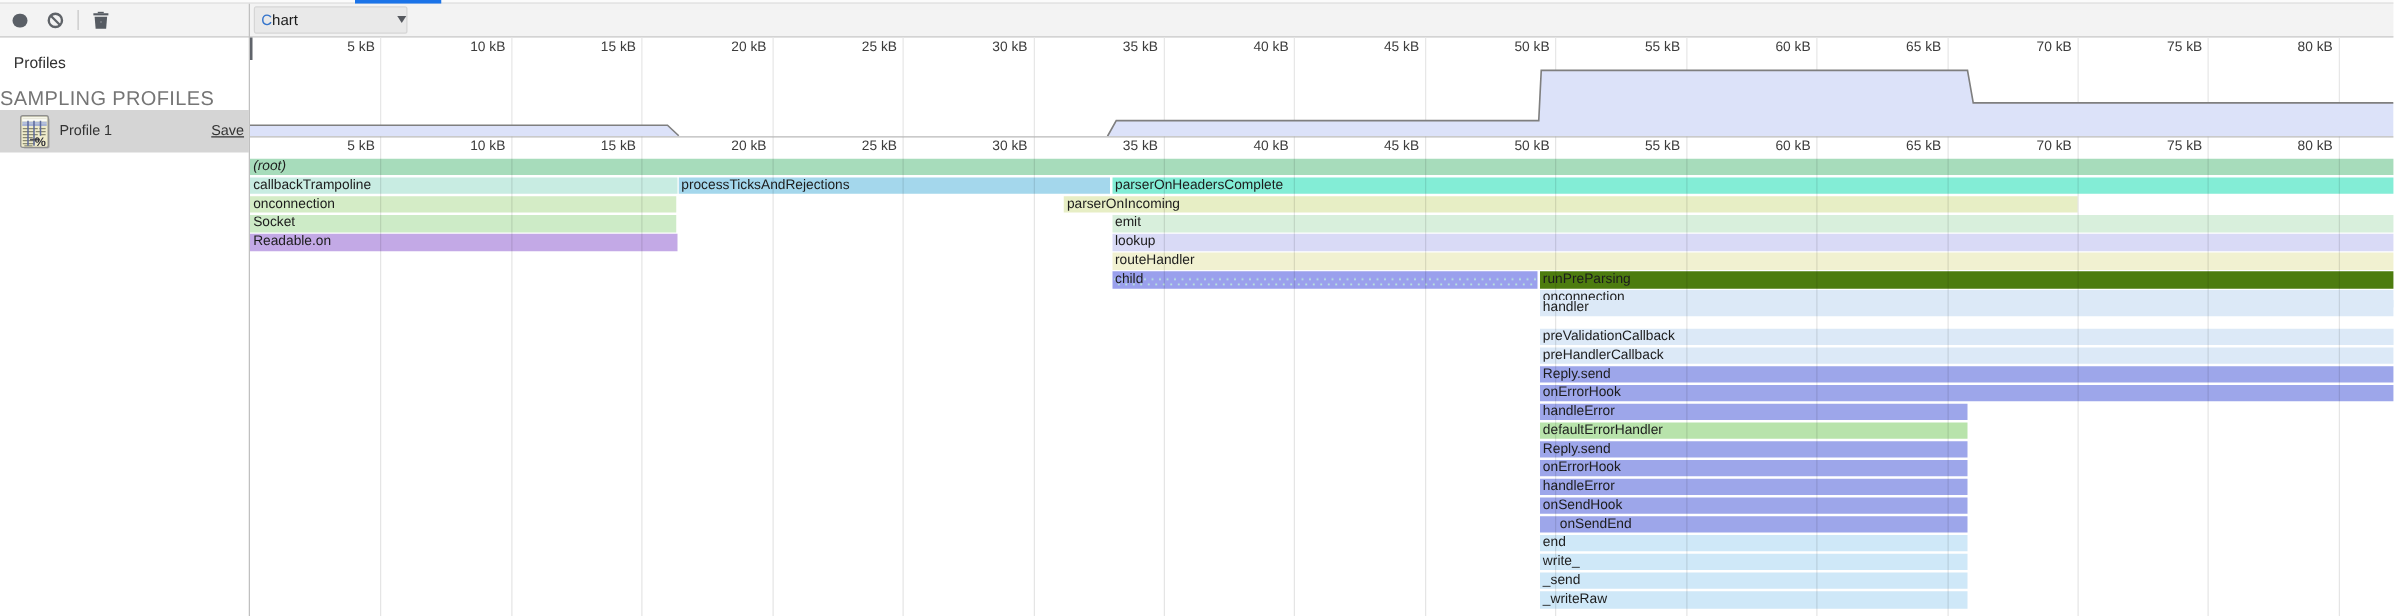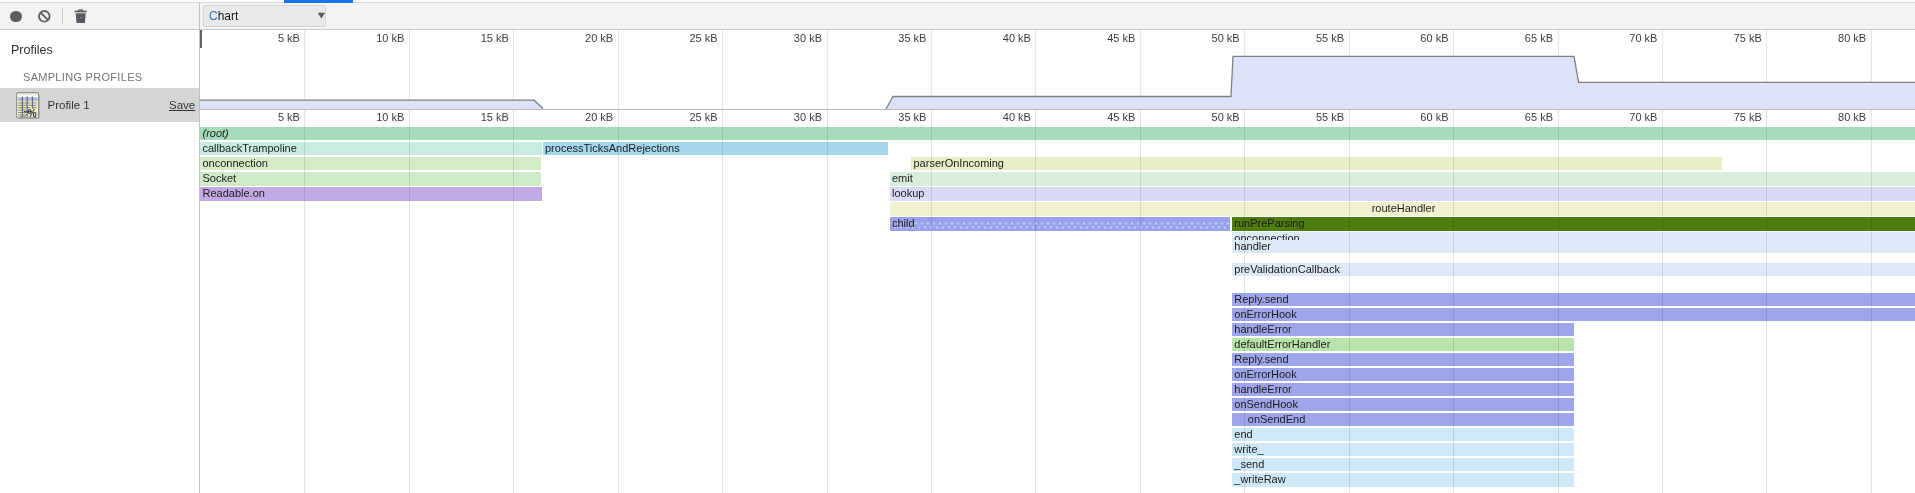--- a/index.html
+++ b/index.html
@@ -25,21 +25,21 @@
 <rect x="0.7" y="1.6" width="12" height="1.7" fill="#565b62"></rect>
 <path d="M1.7 4.3 H11.7 L10.9 14 H2.5 Z" fill="#565b62"></path>
 <rect x="6.2" y="8" width="1.2" height="1.2" fill="#8a8f96"></rect>
     </svg>
 <div class="abs" style="left:202.5px;top:4.5px;width:123px;height:22px;background:#e9e9e9;border:1px solid #d6d6d6;border-radius:2px"></div>
 <div class="abs" style="left:209px;top:4.5px;height:22px;line-height:22px;font-size:12px;color:#1a1a1a"><span style="color:#3575cc">C</span>hart</div>
 <svg class="abs" style="left:316.5px;top:12.4px" width="9" height="7" viewBox="0 0 9 7">
       <path d="M0.8 0.8 H8 L4.4 6.4 Z" fill="#55585e"></path>
     </svg>
 <div class="abs" style="left:11px;top:42.8px;font-size:12.5px;color:#303030">Profiles</div>
-<div class="abs" style="left:23px;top:70.5px;font-size:11px;color:#757575;letter-spacing:0.3px">SAMPLING PROFILES</div>
+<div class="abs" style="left:0;top:70.5px;font-size:16px;color:#757575;letter-spacing:0.3px">SAMPLING PROFILES</div>
 <div class="abs" style="left:0;top:88px;width:199px;height:34px;background:#d5d5d5"></div>
 <svg class="abs" style="left:15.5px;top:91.5px" width="25" height="28" viewBox="0 0 25 28">
 <rect x="2.2" y="2.2" width="21.5" height="24.5" rx="1.5" fill="#a9a9a9"></rect>
 <rect x="0.6" y="0.6" width="22" height="25.3" rx="1.5" fill="#efeccb" stroke="#8f8f8f" stroke-width="1.1"></rect>
 <rect x="1.8" y="1.8" width="19.6" height="3.2" fill="#fcfcf6"></rect>
 <rect x="2.2" y="2.3" width="19" height="1" fill="#e8e8da"></rect>
 <rect x="1.8" y="5.3" width="19.6" height="1.8" fill="#aebbdc"></rect>
 <rect x="1.8" y="7.4" width="19.6" height="1.2" fill="#8e9fd8"></rect>
 <g fill="#8a8a72">
 <rect x="2.2" y="10.4" width="12" height="1"></rect>
@@ -116,32 +116,34 @@
 <div class="glab" style="right:362.0px;top:110.9px;width:60px">65&nbsp;kB</div>
 <div class="glab" style="right:257.6px;top:32px;width:60px">70&nbsp;kB</div>
 <div class="glab" style="right:257.6px;top:110.9px;width:60px">70&nbsp;kB</div>
 <div class="glab" style="right:153.2px;top:32px;width:60px">75&nbsp;kB</div>
 <div class="glab" style="right:153.2px;top:110.9px;width:60px">75&nbsp;kB</div>
 <div class="glab" style="right:48.8px;top:32px;width:60px">80&nbsp;kB</div>
 <div class="glab" style="right:48.8px;top:110.9px;width:60px">80&nbsp;kB</div>
 <div class="bar" style="left:200.0px;top:127.0px;width:1715.0px;background:#a7dcbb;font-style:italic;">(root)</div>
 <div class="bar" style="left:200.0px;top:142.1px;width:341.5px;background:#c8ece2;">callbackTrampoline</div>
 <div class="bar" style="left:542.5px;top:142.1px;width:345.0px;background:#a4d7ec;">processTicksAndRejections</div>
+<div class="bar" style="left:889.5px;top:142.1px;width:1025.5px;background:#83edd6;">parserOnHeadersComplete</div>
 <div class="bar" style="left:200.0px;top:157.1px;width:341.0px;background:#d4ecc6;">onconnection</div>
-<div class="bar" style="left:911px;top:157.1px;width:811px;background:#e7eec5;">parserOnIncoming</div>
+<div class="bar" style="left:851px;top:157.1px;width:811px;background:#e7eec5;">parserOnIncoming</div>
 <div class="bar" style="left:200.0px;top:172.2px;width:341.0px;background:#cdebc7;">Socket</div>
 <div class="bar" style="left:889.5px;top:172.2px;width:1025.5px;background:#d8efdc;">emit</div>
 <div class="bar" style="left:200.0px;top:187.2px;width:341.5px;background:#c3a9e6;">Readable.on</div>
 <div class="bar" style="left:889.5px;top:187.2px;width:1025.5px;background:#d9daf6;">lookup</div>
-<div class="bar" style="left:889.5px;top:202.2px;width:1025.5px;background:#f1f1d1;text-align:center;">routeHandler</div>
+<div class="bar" style="left:889.5px;top:202.2px;width:1025.5px;background:#f1f1d1;">routeHandler</div>
 <div class="bar" style="left:889.5px;top:217.3px;width:340.8px;background:#9aa0ed;background-image:radial-gradient(circle,#b9e7db 0.6px,rgba(0,0,0,0) 1.05px),radial-gradient(circle,#b9e7db 0.6px,rgba(0,0,0,0) 1.05px);background-size:6px 12px,6px 12px;background-position:-1px 0.4px,2px 4.5px;">child</div>
 <div class="bar" style="left:1231.8px;top:217.3px;width:683.2px;background:#4d7c0f;">runPreParsing</div>
 <div class="bar" style="left:1231.8px;top:232.4px;width:683.2px;background:#dce9f7;">onconnection</div>
 <div class="bar" style="left:1231.8px;top:240px;width:683.2px;background:#dce9f7;">handler</div>
 <div class="bar" style="left:1231.8px;top:262.5px;width:770px;background:#dce9f7;">preValidationCallback</div>
+<div class="bar" style="left:1231.8px;top:277.5px;width:683.2px;background:#dce9f7;">preHandlerCallback</div>
 <div class="bar" style="left:1231.8px;top:292.6px;width:683.2px;background:#9da6ea;">Reply.send</div>
 <div class="bar" style="left:1231.8px;top:307.6px;width:683.2px;background:#9da6ea;">onErrorHook</div>
 <div class="bar" style="left:1231.8px;top:322.6px;width:342.2px;background:#9da6ea;">handleError</div>
 <div class="bar" style="left:1231.8px;top:337.7px;width:342.2px;background:#b8e3ab;">defaultErrorHandler</div>
 <div class="bar" style="left:1231.8px;top:352.8px;width:342.2px;background:#9da6ea;">Reply.send</div>
 <div class="bar" style="left:1231.8px;top:367.8px;width:342.2px;background:#9da6ea;">onErrorHook</div>
 <div class="bar" style="left:1231.8px;top:382.9px;width:342.2px;background:#9da6ea;">handleError</div>
 <div class="bar" style="left:1231.8px;top:397.9px;width:342.2px;background:#9da6ea;">onSendHook</div>
 <div class="bar" style="left:1231.8px;top:412.9px;width:342.2px;background:#9da6ea;padding-left:16px;">onSendEnd</div>
 <div class="bar" style="left:1231.8px;top:428.0px;width:342.2px;background:#cfe8f8;">end</div>

